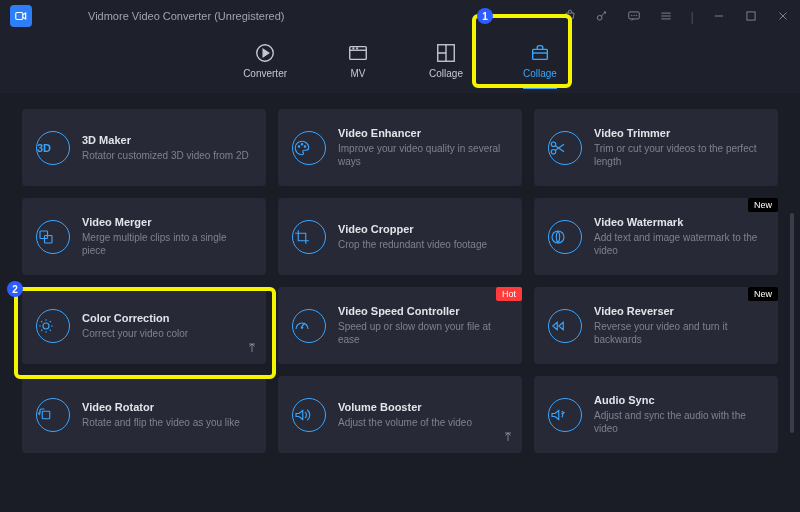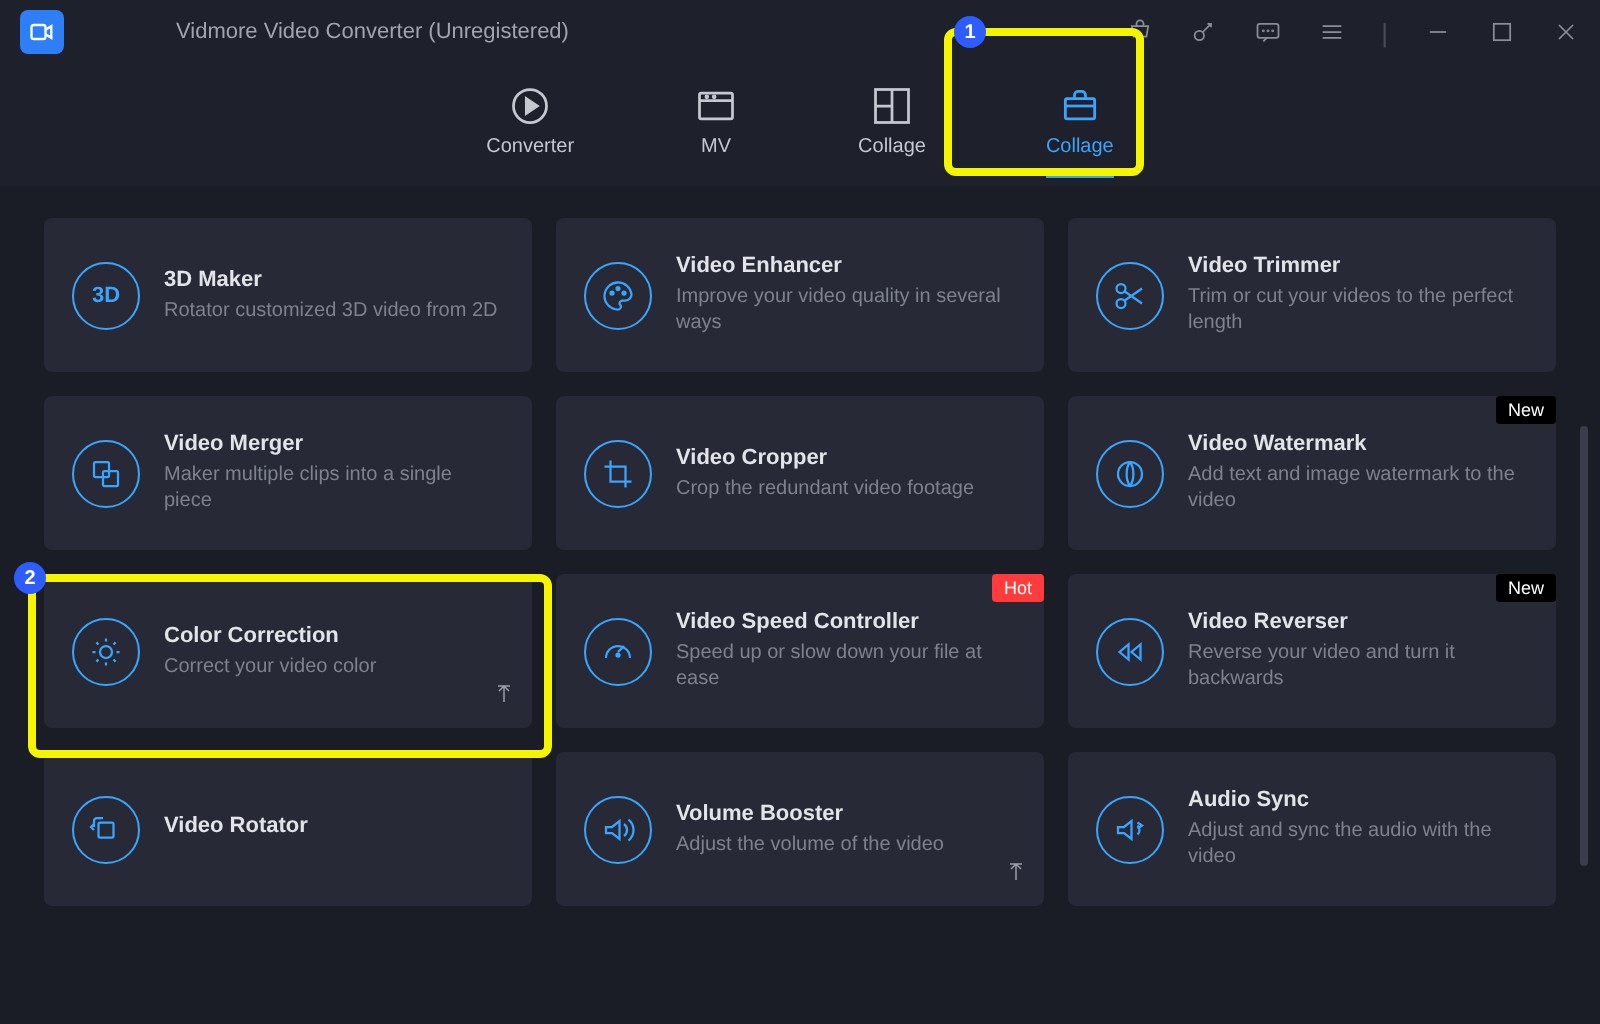--- a/index.html
+++ b/index.html
@@ -89,21 +89,21 @@
   cursor: pointer;
   position: relative;
 }
 .card-icon {
   width: 34px; height: 34px;
   border: 1.5px solid #3aa5ff;
   border-radius: 50%;
   flex-shrink: 0;
   display: flex;
   align-items: center;
-  justify-content: center;
+  justify-content: flex-start;
   color: #3aa5ff;
   align-self: center;
 }
 .card-icon svg { width: 18px; height: 18px; }
 .card-text { display: flex; flex-direction: column; justify-content: center; }
 .card-title { font-size: 11px; font-weight: 600; color: #e2e4ea; margin-bottom: 3px; }
 .card-desc { font-size: 10px; color: #7e828e; line-height: 1.3; }
 .badge {
   position: absolute;
   top: 0; right: 0;
@@ -288,21 +288,21 @@
 
     <div class="card">
       <div class="card-icon">
           <svg viewBox="0 0 24 24" fill="none" stroke="currentColor" stroke-width="1.5">
             <rect x="4" y="4" width="10" height="10" rx="1"></rect>
             <rect x="10" y="10" width="10" height="10" rx="1"></rect>
           </svg>
         </div>
       <div class="card-text">
         <div class="card-title">Video Merger</div>
-        <div class="card-desc">Maker multiple clips into a single piece</div>
+        <div class="card-desc">Merge multiple clips into a single piece</div>
       </div>
     </div>
 
     <div class="card">
       <div class="card-icon">
           <svg viewBox="0 0 24 24" fill="none" stroke="currentColor" stroke-width="1.5">
             <path d="M7 3v14h14M3 7h14v14"></path>
           </svg>
         </div>
       <div class="card-text">
@@ -372,20 +372,21 @@
     <div class="card">
       <div class="card-icon">
           <svg viewBox="0 0 24 24" fill="none" stroke="currentColor" stroke-width="1.5">
             <rect x="7" y="7" width="10" height="10" rx="1"></rect>
             <path d="M4 10V6a2 2 0 012-2h4"></path>
             <path d="M4 8l-2 2 2 2"></path>
           </svg>
         </div>
       <div class="card-text">
         <div class="card-title">Video Rotator</div>
+        <div class="card-desc">Rotate and flip the video as you like</div>
       </div>
     </div>
 
     <div class="card">
       <div class="card-icon">
           <svg viewBox="0 0 24 24" fill="none" stroke="currentColor" stroke-width="1.5">
             <path d="M4 10v4h4l5 4V6l-5 4H4z"></path>
             <path d="M16 8a5 5 0 010 8M19 5a9 9 0 010 14"></path>
           </svg>
         </div>

